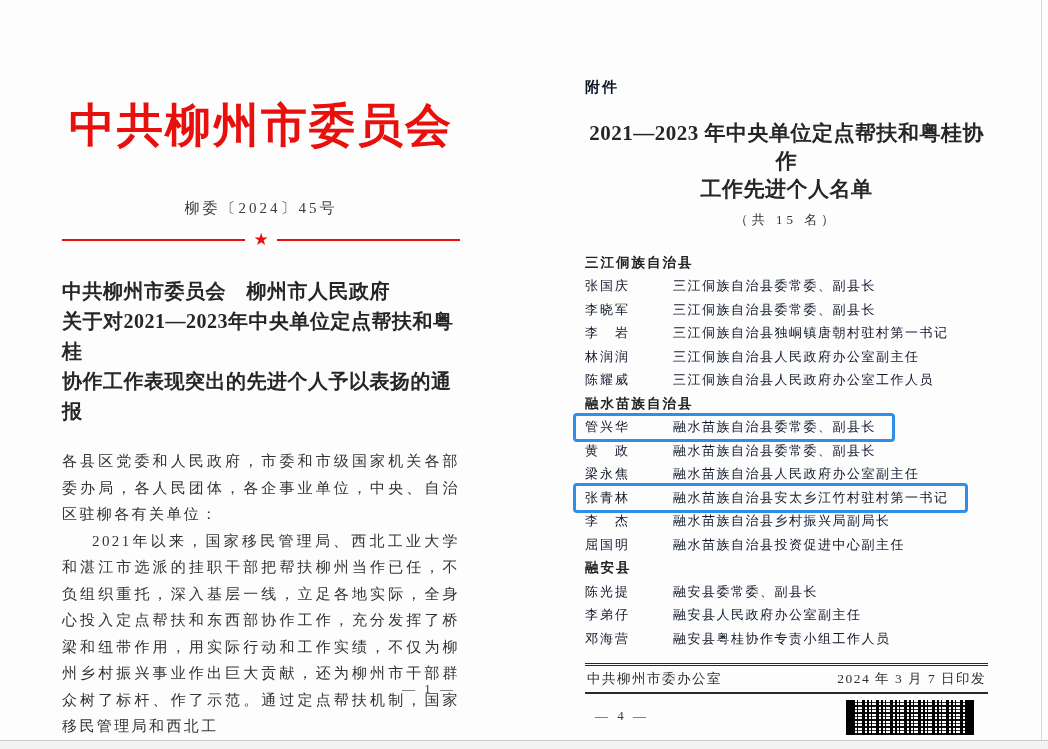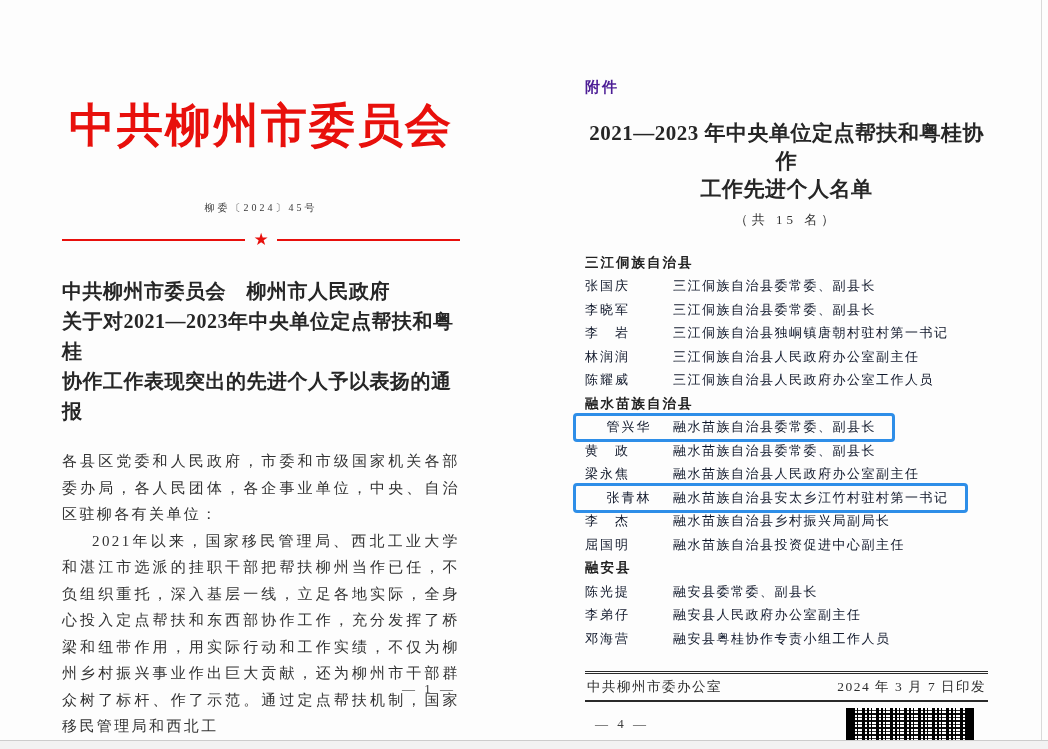--- a/index.html
+++ b/index.html
@@ -7,47 +7,47 @@
               font-family:"Liberation Serif","DejaVu Serif",serif; color:#2e2e2e; }
   .viewport { position:relative; width:1048px; height:749px; background:#fdfdfd; }
   .frame-right { position:absolute; left:1041px; top:0; width:1px; height:741px; background:#d9d9d9; }
   .frame-bottom-line { position:absolute; left:0; top:740px; width:1048px; height:1px; background:#cccccc; }
   .frame-bottom-strip { position:absolute; left:0; top:741px; width:1048px; height:8px; background:#f2f2f2; }
 
   
   .left-page { position:absolute; left:62px; top:0; width:398px; }
   .org-title { margin-top:100px; text-align:center; color:#e8100c; font-weight:900;
                font-size:46px; line-height:52px; letter-spacing:2px; white-space:nowrap; }
-  .doc-number { margin-top:46px; text-align:center; font-size:10px; line-height:20px;
+  .doc-number { margin-top:46px; text-align:center; font-size:15px; line-height:20px;
                 letter-spacing:3px; color:#3a3a3a; }
   .red-rule { margin-top:12px; height:20px; display:flex; align-items:center; }
   .red-rule .line { flex:1; height:2px; background:#e8100c; }
   .red-rule .star { color:#e8100c; font-size:17px; padding:0 8px; line-height:20px; }
   .doc-title { margin-top:26px; text-align:left; font-weight:bold; font-size:20px;
                line-height:30px; letter-spacing:0.5px; color:#262626; }
   .body-text { margin-top:22px; font-size:15px; line-height:26.5px; letter-spacing:2.4px;
                text-align:justify; color:#333333; }
   .body-text p.indent { text-indent:2em; }
   .page-num-left { position:absolute; left:402px; top:681px; font-size:13px;
                    letter-spacing:3px; color:#3c3c3c; white-space:nowrap; }
 
   
   .right-page { position:absolute; left:585px; top:0; width:403px; }
-  .attachment { margin-top:78px; font-size:15px; font-weight:bold; letter-spacing:2px; color:#4c1d95; }
+  .attachment { margin-top:78px; font-size:15px; font-weight:bold; letter-spacing:2px; color:#0f172a; }
   .roster-title { margin-top:22px; text-align:center; font-weight:bold; font-size:21px;
                   line-height:28px; letter-spacing:0.5px; color:#262626; }
   .roster-subtitle { margin-top:8px; text-align:center; font-size:13px; letter-spacing:4px; color:#333; }
   .roster { margin-top:22px; display:flex; flex-direction:column; }
   .rline { height:23.5px; display:flex; align-items:center; font-size:13px; color:#0f172a; }
   .sec-header { font-weight:bold; font-size:13.5px; letter-spacing:2px; color:#222; }
   .row .name { width:88px; flex:none; letter-spacing:2px; }
   .row .pos  { letter-spacing:1.5px; white-space:nowrap; }
   .row.highlighted { width:fit-content; border:3px solid #2e8ee8; border-radius:4px;
-                     padding:0 16px 0 9px; margin:-3px 0 -3px -12px; height:29.5px;text-align:center; }
-  .doc-footer { margin-top:20px; border-top:3px double #2a2a2a; border-bottom:2px solid #2a2a2a;
+                     padding:0 16px 0 9px; margin:-3px 0 -3px -12px; height:29.5px; }
+  .doc-footer { margin-top:12px; border-top:3px double #2a2a2a; border-bottom:2px solid #2a2a2a;
                 display:flex; justify-content:space-between; align-items:center;
                 height:31px; font-size:13.5px; letter-spacing:1.5px; color:#2e2e2e; padding:0 2px; }
   .bottom-row { margin-top:6px; display:flex; justify-content:space-between; align-items:flex-start; }
   .page-num-right { font-size:13px; letter-spacing:3px; color:#3c3c3c; margin-top:8px; margin-left:10px; }
   .barcode { width:128px; height:35px; margin-right:14px;
              border-left:7px solid #000; border-right:7px solid #000;
              background:
                repeating-linear-gradient(90deg,#000 0 2px,rgba(255,255,255,0) 2px 4px,#000 4px 5px,rgba(255,255,255,0) 5px 9px,#000 9px 12px,rgba(255,255,255,0) 12px 14px),
                repeating-linear-gradient(0deg,#111 0 2px,#fff 2px 4px,#333 4px 5px,#fff 5px 7px);
              }

